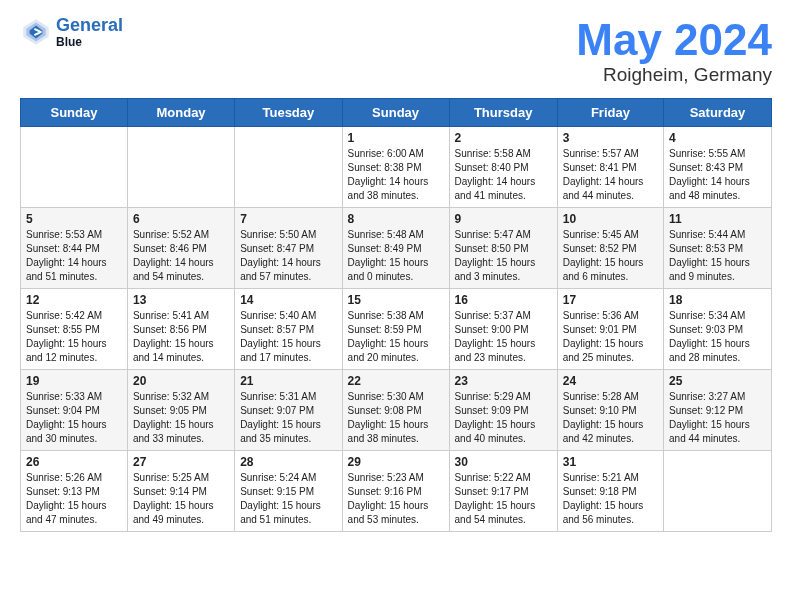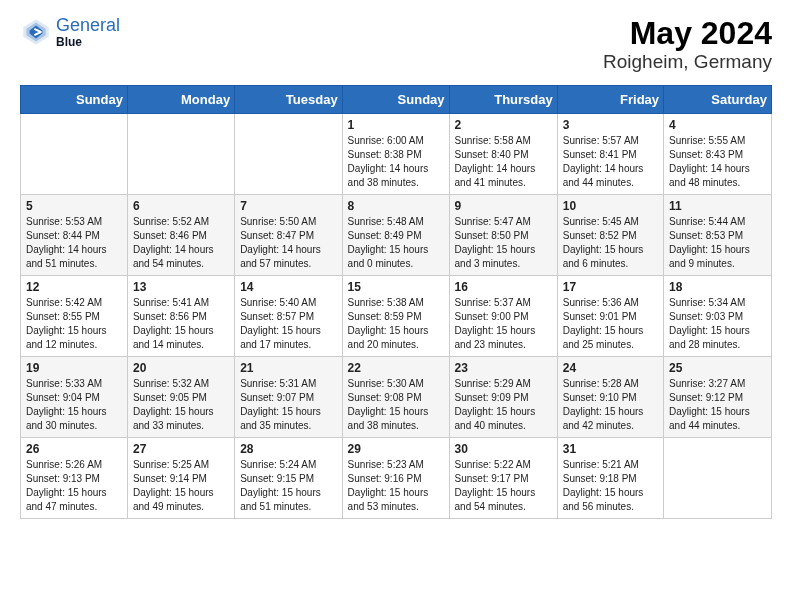--- a/index.html
+++ b/index.html
@@ -25,41 +25,41 @@
       gap: 4px;
     }
     .logo-icon {
       width: 32px;
       height: 32px;
     }
     .title-block {
       text-align: right;
     }
     .month-year {
-      font-size: 32px;
+      font-size: 44px;
       font-weight: bold;
-      color: #000000;
+      color: #3b82f6;
       line-height: 1.1;
     }
     .location {
       font-size: 19px;
       color: #333;
     }
     .calendar {
       width: 100%;
       border-collapse: collapse;
       border: 1px solid #ccc;
     }
     .calendar th {
       background: #2a6ebb;
       color: #fff;
       font-size: 13px;
       font-weight: bold;
       padding: 6px 4px;
-      text-align: right;
+      text-align: center;
       border: 1px solid #1a5aa8;
     }
     .calendar td {
       vertical-align: top;
       border: 1px solid #ccc;
       padding: 4px 5px;
       width: 113px;
       min-height: 80px;
       font-size: 10.5px;
       color: #222;
@@ -97,21 +97,21 @@
   <div class="header">
     <div class="logo">
       <svg class="logo-icon" viewBox="0 0 40 40" xmlns="http://www.w3.org/2000/svg">
         <polygon points="20,4 36,14 36,26 20,36 4,26 4,14" fill="#2a6ebb" opacity="0.15"></polygon>
         <polygon points="20,8 32,16 32,24 20,32 8,24 8,16" fill="#2a6ebb" opacity="0.3"></polygon>
         <polygon points="20,12 28,18 28,22 20,28 12,22 12,18" fill="#2a6ebb"></polygon>
 
         <path d="M18 16 L26 20 L18 24" fill="none" stroke="#fff" stroke-width="2.5" stroke-linejoin="round"></path>
       </svg>
       <div>
-        <div style="font-size:18px;font-weight:normal;color:#1a3a6e;line-height:1.1;">
+        <div style="font-size:18px;font-weight:bold;color:#1a3a6e;line-height:1.1;">
           <span style="color:#2a6ebb;">General</span>
         </div>
         <div style="font-size:12px;font-weight:bold;color:#0f172a;line-height:1.1;">Blue</div>
       </div>
     </div>
     <div class="title-block">
       <div class="month-year">May 2024</div>
       <div class="location">Roigheim, Germany</div>
     </div>
   </div>

